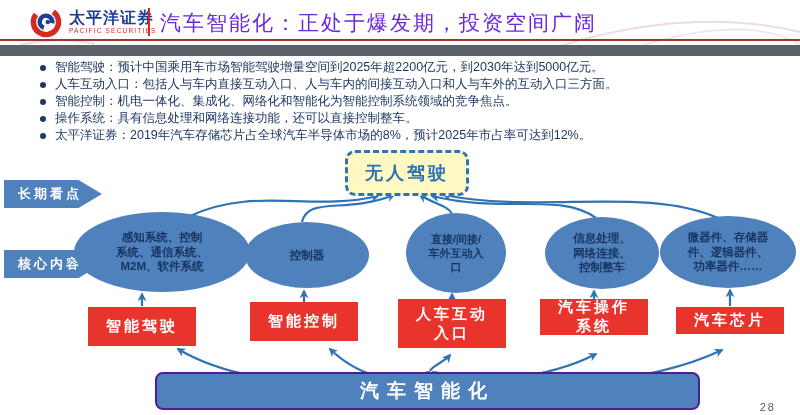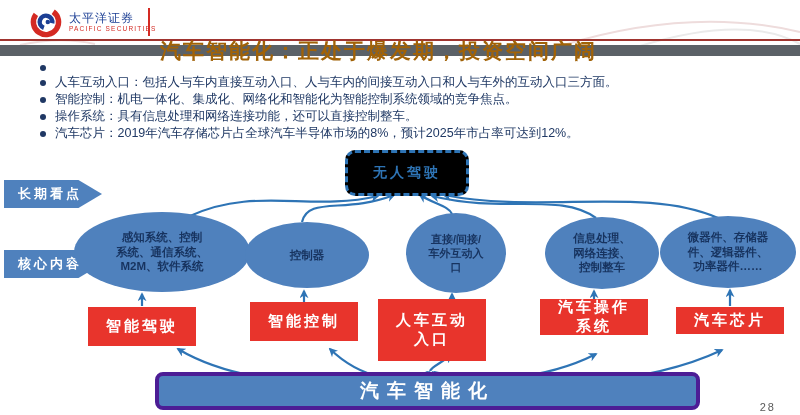--- a/index.html
+++ b/index.html
@@ -10,26 +10,26 @@
   html,body{margin:0;padding:0;}
   body{
     width:800px;height:415px;position:relative;overflow:hidden;background:#ffffff;
     font-family:"Liberation Sans", sans-serif;
   }
   
   .header{position:absolute;left:0;top:0;width:800px;height:44px;}
   .header-deco{position:absolute;left:0;top:0;z-index:0;}
   .logo{position:absolute;left:28px;top:4px;display:flex;align-items:center;z-index:2;}
   .logo-text{margin-left:5px;line-height:1;}
-  .logo-cn{font-size:12px;font-weight:normal;color:var(--c-logo_blue);letter-spacing:1px;}
+  .logo-cn{font-size:16px;font-weight:bold;color:var(--c-logo_blue);letter-spacing:1px;}
   .logo-en{font-size:6.5px;color:var(--c-logo_red);letter-spacing:1.2px;margin-top:2px;}
   .logo-divider{position:absolute;left:148px;top:8px;width:2px;height:28px;background:var(--c-logo_red);z-index:2;}
   .slide-title{
     position:absolute;left:160px;top:9px;z-index:2;
-    font-size:21px;font-weight:bold;color:#a16207;letter-spacing:2px;white-space:nowrap;margin-top:28px;
+    font-size:21px;font-weight:normal;color:#6d28d9;letter-spacing:2px;white-space:nowrap;
   }
   .red-rule{position:absolute;left:0;top:39px;width:800px;height:2px;background:var(--c-line_red);z-index:1;}
   .gray-bar{position:absolute;left:0;top:45px;width:800px;height:11px;background:var(--c-gray_bar);z-index:1;}
   
   .bullets{position:absolute;left:40px;top:61px;width:740px;z-index:2;}
   .bullet-row{display:flex;align-items:flex-start;margin-bottom:4.5px;}
   .bullet-dot{width:6px;height:6px;border-radius:50%;background:var(--c-navy);margin:4px 9px 0 0;flex:0 0 auto;}
   .bullet-text{font-size:12.5px;color:var(--c-navy);line-height:1.0;white-space:nowrap;}
   
   .arrows-svg{position:absolute;left:0;top:0;z-index:1;}
@@ -38,47 +38,47 @@
   .side-arrow{
     position:absolute;left:4px;height:28px;width:98px;background:var(--c-blue);z-index:2;
     clip-path:polygon(0 0,76% 0,100% 50%,76% 100%,0 100%);
     display:flex;align-items:center;justify-content:flex-start;padding-left:14px;box-sizing:border-box;
     color:#fff;font-size:13px;font-weight:bold;letter-spacing:3px;margin-top:19px;
   }
   .side-arrow.a1{top:161px;}
   .side-arrow.a2{top:231px;}
   .top-node{
     position:absolute;left:345px;top:150px;width:118px;height:40px;z-index:2;
-    border:3px dashed var(--c-arrow);border-radius:10px;background:#000000;
+    border:3px dashed var(--c-arrow);border-radius:10px;background:#fef9c3;
     display:flex;align-items:center;justify-content:center;
-    color:var(--c-arrow);font-size:14px;font-weight:bold;letter-spacing:3px;
+    color:var(--c-arrow);font-size:18px;font-weight:bold;letter-spacing:3px;
   }
   .ellipse{
     position:absolute;border-radius:50%;background:var(--c-blue);z-index:2;
     display:flex;align-items:center;justify-content:center;text-align:center;
     color:#17335f;font-size:11.5px;font-weight:bold;line-height:1.3;white-space:pre-line;
   }
   .e1{left:74px;top:212px;width:176px;height:80px;}
   .e2{left:245px;top:222px;width:124px;height:66px;}
   .e3{left:406px;top:213px;width:100px;height:80px;font-size:11px;}
   .e4{left:545px;top:217px;width:114px;height:72px;}
   .e5{left:660px;top:216px;width:136px;height:72px;}
   .red-box{
     position:absolute;background:var(--c-red);z-index:2;
     display:flex;align-items:center;justify-content:center;text-align:center;
     color:#fff;font-size:15px;font-weight:bold;letter-spacing:3px;line-height:1.25;white-space:pre-line;
   }
   .b1{left:88px;top:307px;width:108px;height:39px;}
   .b2{left:250px;top:302px;width:108px;height:39px;}
-  .b3{left:378px;top:299px;width:108px;height:62px;font-family:Liberation Serif, serif;}
+  .b3{left:398px;top:299px;width:108px;height:49px;font-family:Liberation Serif, serif;}
   .b4{left:540px;top:299px;width:108px;height:36px;}
   .b5{left:676px;top:307px;width:108px;height:27px;}
   .bottom-node{
     position:absolute;left:155px;top:372px;width:545px;height:38px;z-index:2;
-    background:var(--c-blue);border:4px solid #4c1d95;border-radius:8px;box-sizing:border-box;
+    background:var(--c-blue);border:2px solid #4c1d95;border-radius:8px;box-sizing:border-box;
     display:flex;align-items:center;justify-content:center;
     color:#fff;font-size:19px;font-weight:bold;letter-spacing:8px;
   }
   .page-number{position:absolute;right:24px;bottom:2px;font-size:11px;color:var(--c-page);z-index:3;letter-spacing:2px;}
 </style>
 </head>
 <body>
 
 <div class="header">
   <svg class="header-deco" width="800" height="56">
@@ -99,36 +99,37 @@
   </div>
   <div class="logo-divider"></div>
   <div class="slide-title">汽车智能化：正处于爆发期，投资空间广阔</div>
   <div class="red-rule"></div>
   <div class="gray-bar"></div>
 </div>
 
 <div class="bullets">
   <div class="bullet-row">
     <span class="bullet-dot"></span>
+    <span class="bullet-text">智能驾驶：预计中国乘用车市场智能驾驶增量空间到2025年超2200亿元，到2030年达到5000亿元。</span>
   </div>
   <div class="bullet-row">
     <span class="bullet-dot"></span>
     <span class="bullet-text">人车互动入口：包括人与车内直接互动入口、人与车内的间接互动入口和人与车外的互动入口三方面。</span>
   </div>
   <div class="bullet-row">
     <span class="bullet-dot"></span>
     <span class="bullet-text">智能控制：机电一体化、集成化、网络化和智能化为智能控制系统领域的竞争焦点。</span>
   </div>
   <div class="bullet-row">
     <span class="bullet-dot"></span>
     <span class="bullet-text">操作系统：具有信息处理和网络连接功能，还可以直接控制整车。</span>
   </div>
   <div class="bullet-row">
     <span class="bullet-dot"></span>
-    <span class="bullet-text">汽车芯片：2019年汽车存储芯片占全球汽车半导体市场的8%，预计2025年市占率可达到12%。</span>
+    <span class="bullet-text">太平洋证券：2019年汽车存储芯片占全球汽车半导体市场的8%，预计2025年市占率可达到12%。</span>
   </div>
 </div>
 
 <svg class="arrows-svg" width="800" height="415">
   <defs>
     <marker id="ah" viewBox="0 0 10 10" refX="8" refY="5" markerWidth="9" markerHeight="9" orient="auto" markerUnits="userSpaceOnUse">
       <path d="M0,0 L10,5 L0,10 L3,5 z" class="ah-fill"></path>
     </marker>
   </defs>
 

